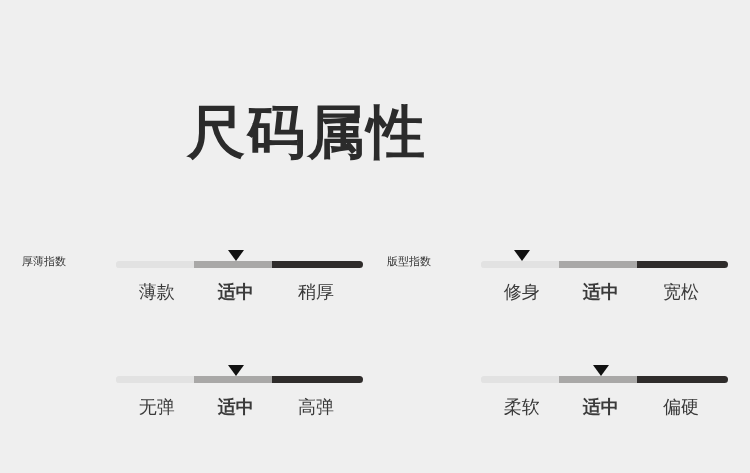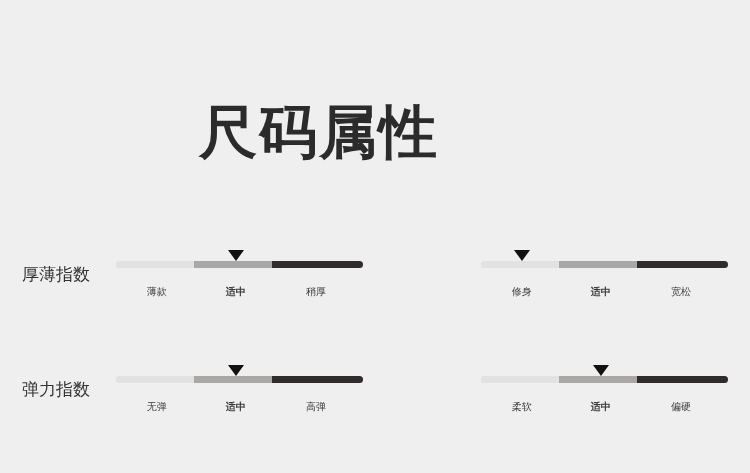--- a/index.html
+++ b/index.html
@@ -17,21 +17,21 @@
   }
   #page {
     position: relative;
     width: 750px;
     height: 473px;
     box-sizing: border-box;
   }
   .page-title {
     position: absolute;
     top: 98px;
-    left: 12px;
+    left: 0;
     width: 614px;
     text-align: center;
     font-size: 58px;
     line-height: 68px;
     font-weight: bold;
     color: #2b2b2b;
     letter-spacing: 2px;
     white-space: nowrap;
   }
   .attr-grid {
@@ -47,24 +47,24 @@
     height: 85px;
   }
   .attr-row.col-left  { left: 22px; }
   .attr-row.col-right { left: 387px; }
   .attr-row.row-top    { top: 0px; }
   .attr-row.row-bottom { top: 115px; }
 
   .attr-name {
     position: absolute;
     left: 0;
-    top: 20px;
+    top: 6px;
     width: 90px;
     text-align: left;
-    font-size: 17px;
+    font-size: 11px;
     line-height: 18px;
     color: #333333;
     white-space: nowrap;
   }
 
   .slider {
     position: absolute;
     left: 94px;
     top: 0px;
     width: 247px;
@@ -104,21 +104,21 @@
   .tick-labels {
     position: absolute;
     left: 94px;
     top: 36px;
     width: 247px;
     height: 22px;
   }
   .tick {
     position: absolute;
     top: 0;
-    font-size: 10px;
+    font-size: 18px;
     line-height: 20px;
     color: #3a3a3a;
     white-space: nowrap;
     transform: translateX(-50%);
   }
   .tick.t1 { left: 16.5%; }
   .tick.t2 { left: 48.5%; font-weight: bold; }
   .tick.t3 { left: 81%; }
 </style>
 </head>
@@ -141,37 +141,37 @@
         <div class="marker pos-mid"></div>
       </div>
       <div class="tick-labels">
         <div class="tick t1">薄款</div>
         <div class="tick t2">适中</div>
         <div class="tick t3">稍厚</div>
       </div>
     </div>
 
     <div class="attr-row col-right row-top">
+      <div class="attr-name">版型指数</div>
       <div class="slider">
         <div class="slider-track">
           <div class="seg seg-1"></div>
           <div class="seg seg-2"></div>
           <div class="seg seg-3"></div>
         </div>
         <div class="marker pos-low"></div>
       </div>
       <div class="tick-labels">
         <div class="tick t1">修身</div>
         <div class="tick t2">适中</div>
         <div class="tick t3">宽松</div>
       </div>
     </div>
 
     <div class="attr-row col-left row-bottom">
-      <div class="attr-name">弹力指数</div>
       <div class="slider">
         <div class="slider-track">
           <div class="seg seg-1"></div>
           <div class="seg seg-2"></div>
           <div class="seg seg-3"></div>
         </div>
         <div class="marker pos-mid"></div>
       </div>
       <div class="tick-labels">
         <div class="tick t1">无弹</div>

